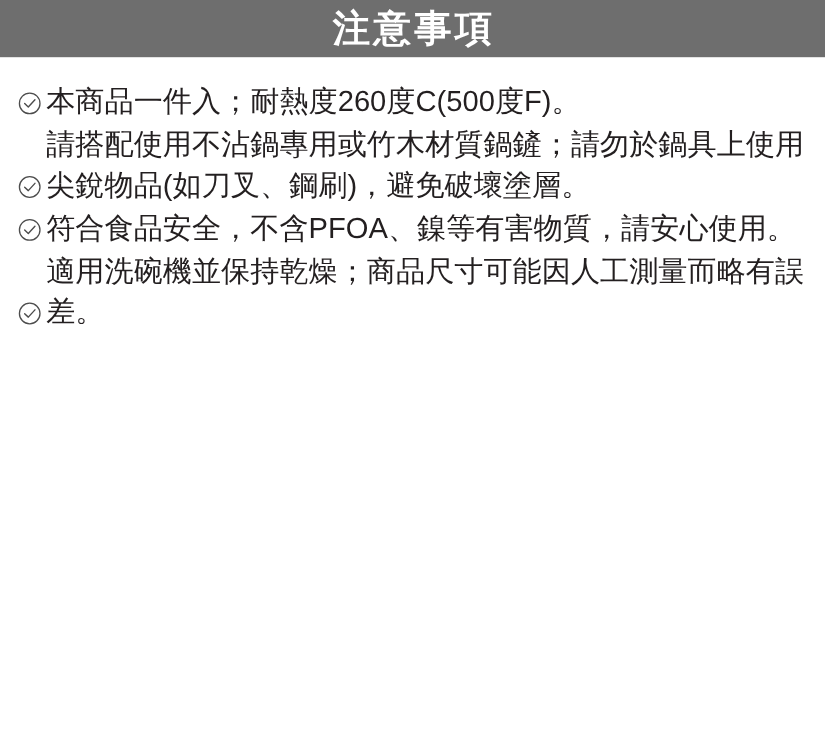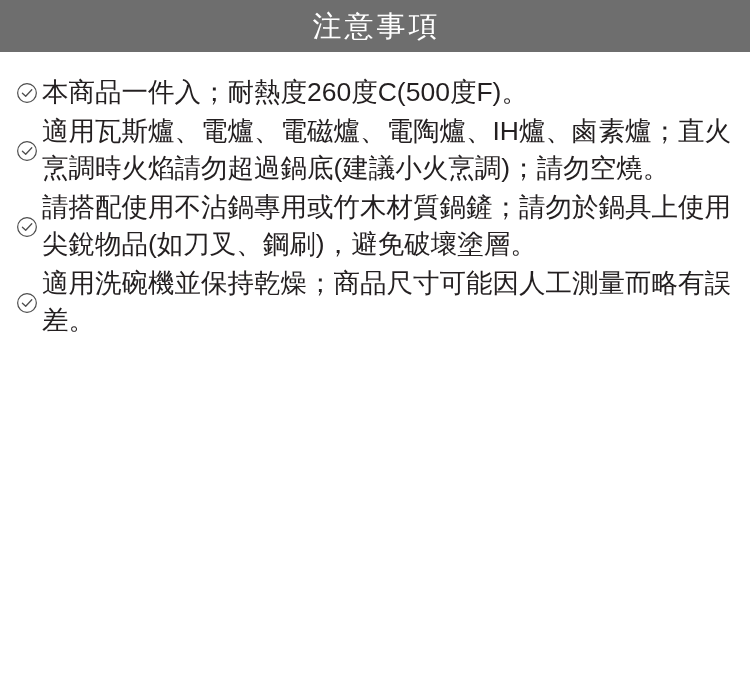--- a/index.html
+++ b/index.html
@@ -24,34 +24,34 @@
   .header {
     background: #6e6e6e;
     color: #ffffff;
     height: 52px;
     min-height: 52px;
     display: flex;
     align-items: center;
     justify-content: center;
   }
   .header-title {
-    font-size: 29px;
+    font-size: 34px;
     letter-spacing: 3px;
-    font-weight: normal;
+    font-weight: bold;
     line-height: 1;
     padding-left: 3px;
   }
   .notes {
     flex: 1;
     padding: 22px 14px 0 14px;
     box-sizing: border-box;
   }
   .note-item {
     display: flex;
-    align-items: center;
+    align-items: flex-end;
     margin-bottom: 2px;
   }
   .bullet-icon {
     width: 26px;
     min-width: 26px;
     height: 34px;
     display: flex;
     align-items: center;
     justify-content: center;
     margin-top: 1px;
@@ -82,40 +82,40 @@
       <span class="bullet-icon">
         <svg width="22" height="22" viewBox="0 0 24 24">
           <circle cx="12" cy="12" r="10.2" fill="none" stroke="#4d4d4d" stroke-width="1.3"></circle>
           <path d="M7 12.2 L10.6 15.6 L17.2 8.4" fill="none" stroke="#4d4d4d" stroke-width="1.4" stroke-linecap="round" stroke-linejoin="round"></path>
         </svg>
       </span>
       <span class="note-text">本商品一件入；耐熱度260度C(500度F)。</span>
     </div>
 
 
-    <div class="note-item">
-      <span class="bullet-icon">
-        <svg width="22" height="22" viewBox="0 0 24 24">
-          <circle cx="12" cy="12" r="10.2" fill="none" stroke="#4d4d4d" stroke-width="1.3"></circle>
-          <path d="M7 12.2 L10.6 15.6 L17.2 8.4" fill="none" stroke="#4d4d4d" stroke-width="1.4" stroke-linecap="round" stroke-linejoin="round"></path>
-        </svg>
-      </span>
-      <span class="note-text">適用瓦斯爐、電爐、電磁爐、電陶爐、IH爐、鹵素爐；直火烹調時火焰請勿超過鍋底(建議小火烹調)；請勿空燒。</span>
-    </div>
 
     <div class="note-item">
       <span class="bullet-icon">
         <svg width="22" height="22" viewBox="0 0 24 24">
           <circle cx="12" cy="12" r="10.2" fill="none" stroke="#4d4d4d" stroke-width="1.3"></circle>
           <path d="M7 12.2 L10.6 15.6 L17.2 8.4" fill="none" stroke="#4d4d4d" stroke-width="1.4" stroke-linecap="round" stroke-linejoin="round"></path>
         </svg>
       </span>
       <span class="note-text">請搭配使用不沾鍋專用或竹木材質鍋鏟；請勿於鍋具上使用尖銳物品(如刀叉、鋼刷)，避免破壞塗層。</span>
     </div>
 
+    <div class="note-item">
+      <span class="bullet-icon">
+        <svg width="22" height="22" viewBox="0 0 24 24">
+          <circle cx="12" cy="12" r="10.2" fill="none" stroke="#4d4d4d" stroke-width="1.3"></circle>
+          <path d="M7 12.2 L10.6 15.6 L17.2 8.4" fill="none" stroke="#4d4d4d" stroke-width="1.4" stroke-linecap="round" stroke-linejoin="round"></path>
+        </svg>
+      </span>
+      <span class="note-text">符合食品安全，不含PFOA、鎳等有害物質，請安心使用。</span>
+    </div>
 
     <div class="note-item">
       <span class="bullet-icon">
         <svg width="22" height="22" viewBox="0 0 24 24">
           <circle cx="12" cy="12" r="10.2" fill="none" stroke="#4d4d4d" stroke-width="1.3"></circle>
           <path d="M7 12.2 L10.6 15.6 L17.2 8.4" fill="none" stroke="#4d4d4d" stroke-width="1.4" stroke-linecap="round" stroke-linejoin="round"></path>
         </svg>
       </span>
       <span class="note-text">適用洗碗機並保持乾燥；商品尺寸可能因人工測量而略有誤差。</span>
     </div>

